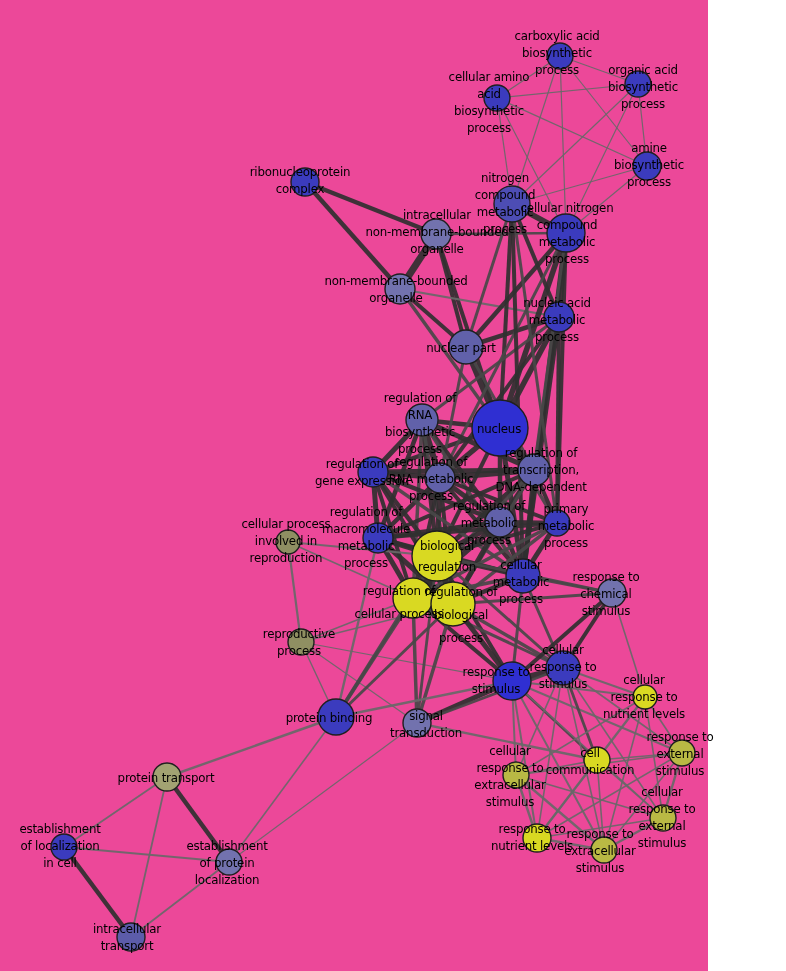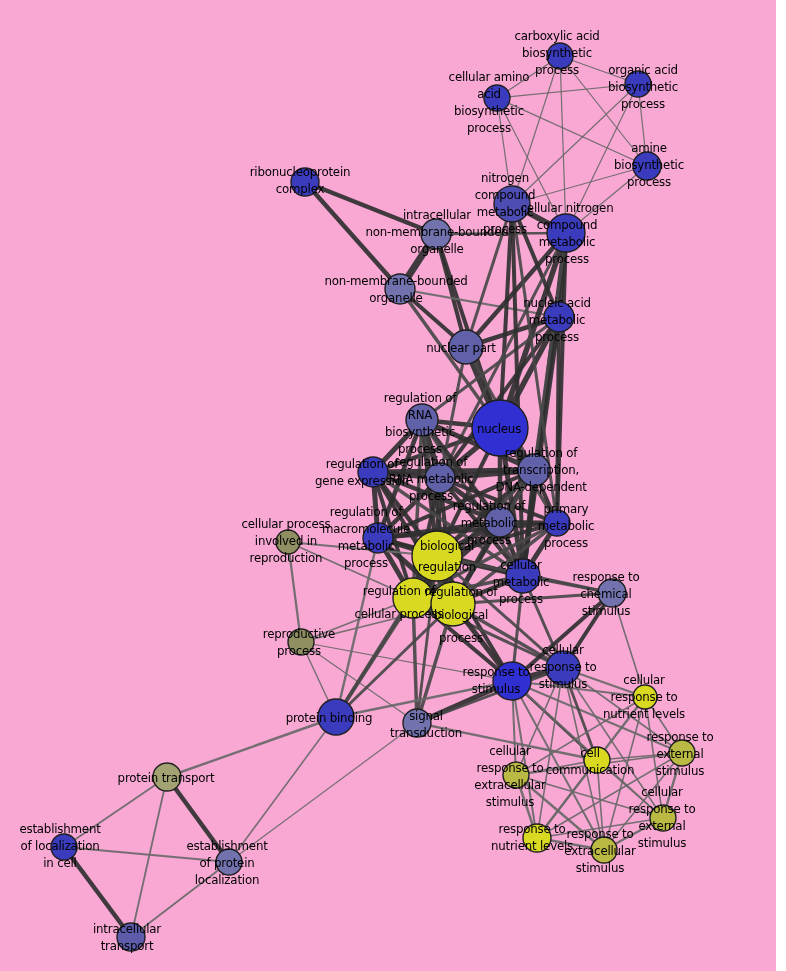--- a/index.html
+++ b/index.html
@@ -1,16 +1,16 @@
 <!DOCTYPE html>
 <html><head>
 <meta charset="utf-8">
 <style>
   html,body{margin:0;padding:0;background:#fff;}
-  #canvas-wrap{width:776px;height:971px;position:relative;background:#f9a8d4;}
+  #canvas-wrap{width:708px;height:971px;position:relative;background:#ec4899;}
   svg{display:block;}
   text{font-family:"DejaVu Sans",sans-serif;fill:#000;letter-spacing:-0.2px;}
 </style>
 </head>
 <body>
 
 <div id="canvas-wrap">
   <svg id="net-svg" width="786" height="971" viewBox="0 0 786 971">
     <g id="edges-layer">
         <line x1="560" y1="56" x2="638" y2="84" stroke="#686868" stroke-width="1.2" stroke-opacity="0.92"></line>

